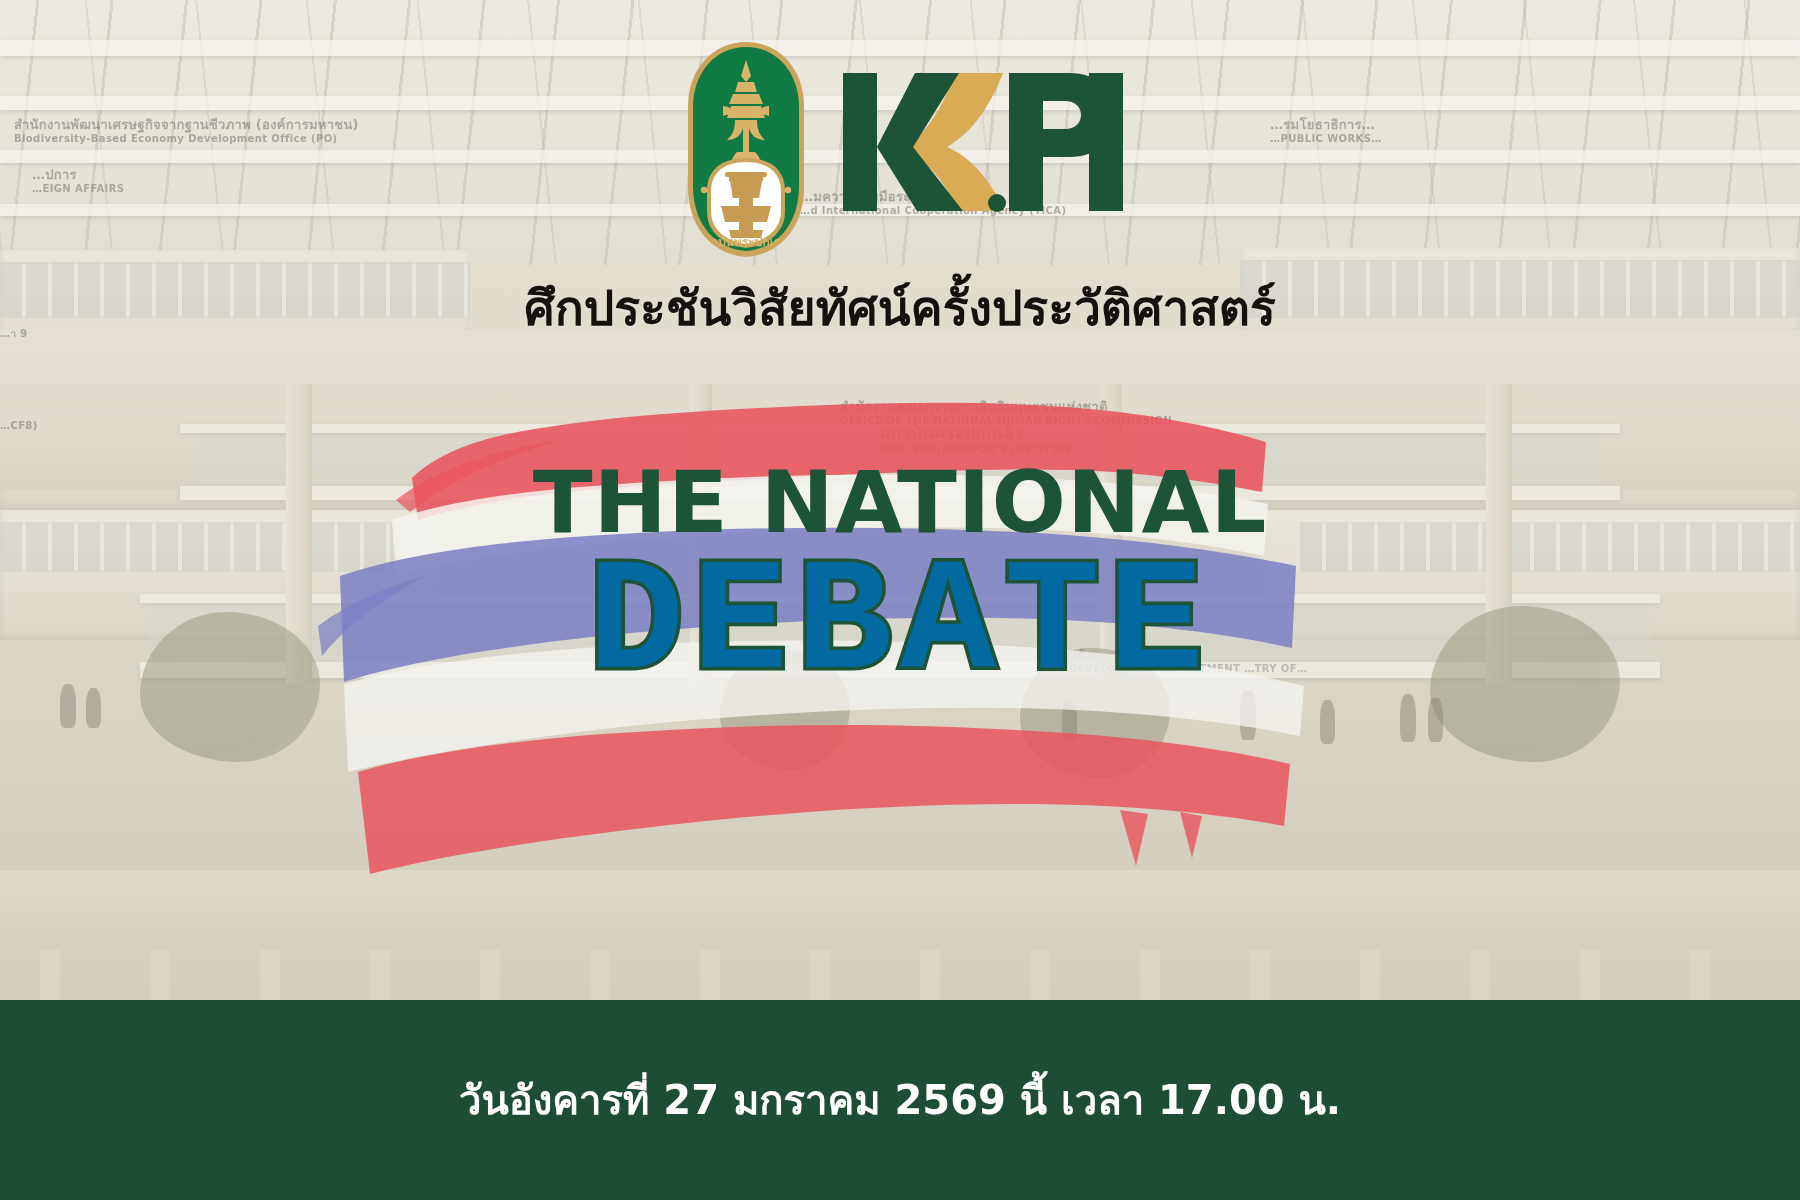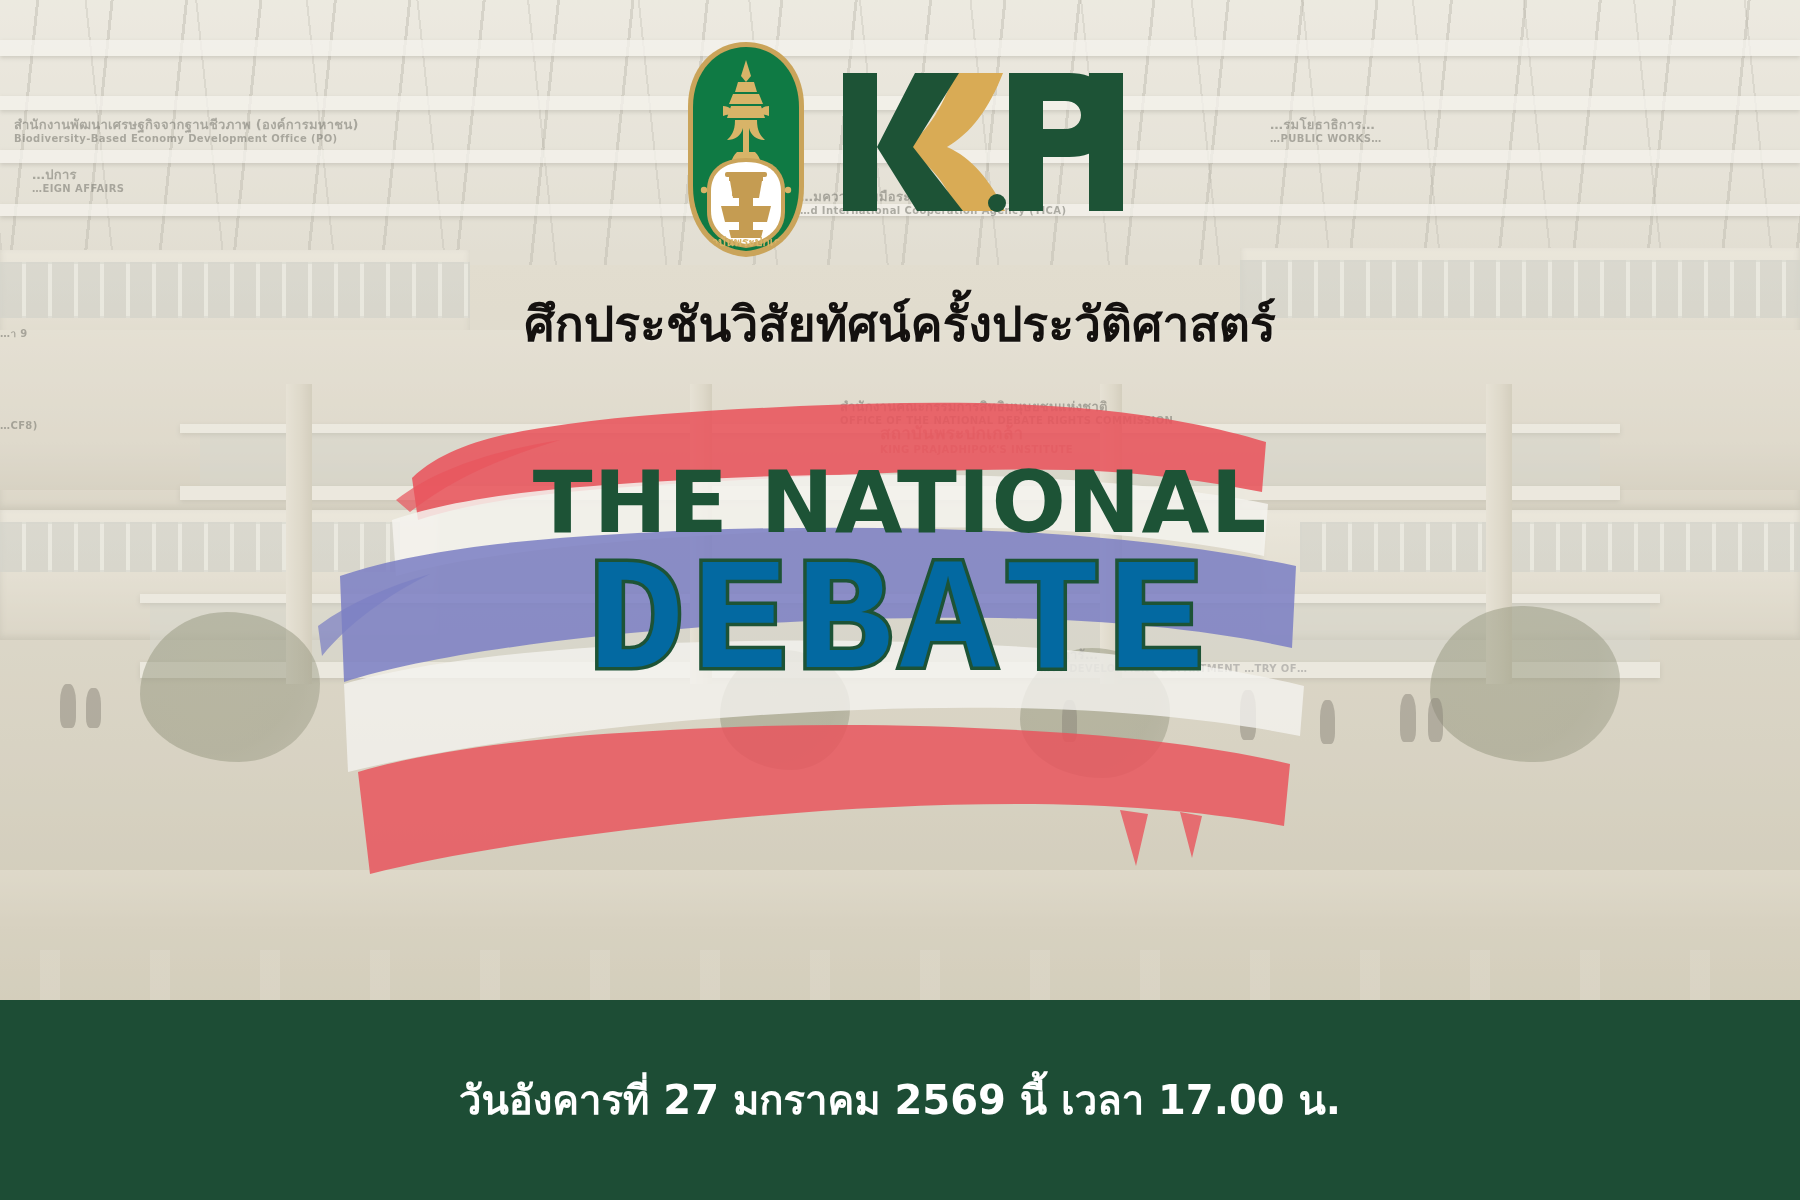--- a/index.html
+++ b/index.html
@@ -78,21 +78,21 @@
 
   
   .logo-row{position:absolute;left:0;right:0;top:40px;display:flex;
     justify-content:center;align-items:center;gap:18px;}
   .emblem{position:relative;width:146px;height:218px;}
   .kpi-text{font-family:"DejaVu Sans","Liberation Sans",sans-serif;
     font-weight:bold;font-size:120px;line-height:1;letter-spacing:-2px;
     color:#1d5336;position:relative;}
 
   
-  .thai-headline{position:absolute;left:0;right:0;top:286px;text-align:center;
+  .thai-headline{position:absolute;left:0;right:0;top:270px;text-align:center;
     font-size:48px;font-weight:bold;color:#14110f;letter-spacing:0px;
     text-shadow:0 1px 2px rgba(255,255,255,.35);}
   .national{position:absolute;left:0;right:0;top:452px;text-align:center;
     font-size:86px;font-weight:bold;color:#1d5336;letter-spacing:1px;
     transform:scaleX(1.02);}
   .debate{position:absolute;left:0;right:0;top:534px;text-align:center;
     font-size:160px;font-weight:bold;letter-spacing:8px;
     color:#0369a1;
     -webkit-text-stroke:7px #1d5336;
     paint-order:stroke fill;font-family:Liberation Mono, monospace;}
@@ -180,21 +180,21 @@
     </div>
     <div class="sign" style="left:0px;top:328px;">
       <span class="en">…า 9</span>
     </div>
     <div class="sign" style="left:800px;top:190px;">
       <span class="th">…มความร่วมมือระหว่างประเทศ</span>
       <span class="en">…d International Cooperation Agency (TICA)</span>
     </div>
     <div class="sign" style="left:840px;top:352px;margin-top:48px;">
       <span class="th">สำนักงานคณะกรรมการสิทธิมนุษยชนแห่งชาติ</span>
-      <span class="en">OFFICE OF THE NATIONAL DEBATE RIGHTS COMMISSION</span>
+      <span class="en">OFFICE OF THE NATIONAL HUMAN RIGHTS COMMISSION</span>
     </div>
     <div class="sign red" style="left:880px;top:424px;font-size:15px;">
       <span class="th" style="font-size:17px;">สถาบันพระปกเกล้า</span>
       <span class="en">KING PRAJADHIPOK'S INSTITUTE</span>
     </div>
     <div class="sign" style="left:1040px;top:648px;color:rgba(70,70,80,.42);">
       <span class="th">…ปการั…</span>
       <span class="en">…TY DEVELOPMENT DEPARTMENT   …TRY OF…</span>
     </div>
     <div class="sign" style="left:1270px;top:118px;">

